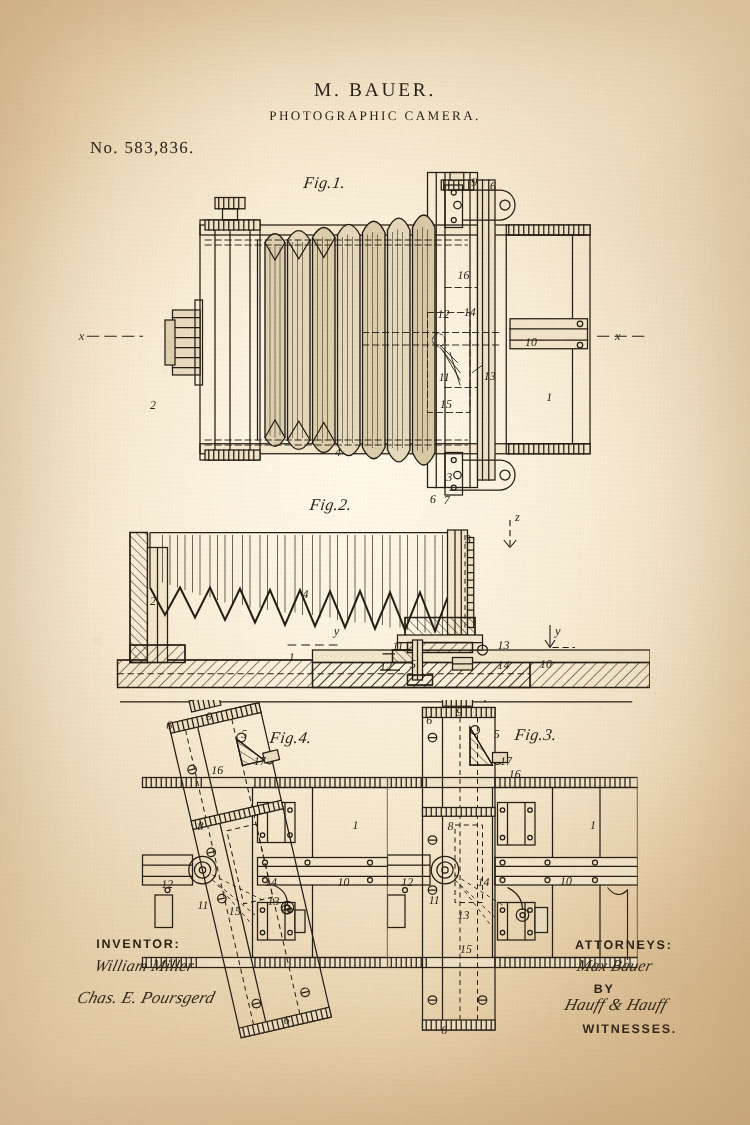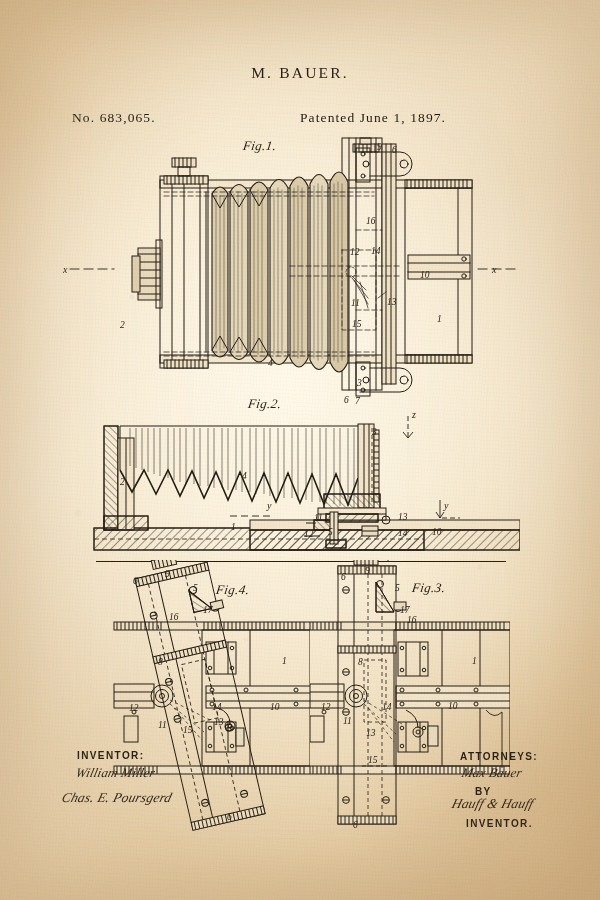--- a/index.html
+++ b/index.html
@@ -75,22 +75,22 @@
     font-family:"Liberation Serif",serif;font-style:italic;
     font-size:10px;color:#2a2218;
   }
 </style>
 </head>
 <body>
 
 <div id="sheet">
 
   <div class="t hdr-name" style="left:0;top:64px;width:600px;text-align:center;">M. BAUER.</div>
-  <div class="t hdr-no" style="left:72px;top:110px;">No. 683,065.</div>
-  <div class="t hdr-date" style="left:300px;top:110px;">Patented June 1, 1897.</div>
+  <div class="t hdr-sub" style="left:0;top:88px;width:600px;text-align:center;">PHOTOGRAPHIC CAMERA.</div>
+  <div class="t hdr-no" style="left:72px;top:110px;">No. 583,836.</div>
 
   <div class="t figlabel" style="left:243px;top:138px;">Fig.1.</div>
 
   <svg class="ink" style="left:60px;top:130px;" width="460" height="290" viewBox="0 0 460 290">
     <g fill="none" stroke="#241d14" stroke-width="1" stroke-linecap="square">
 
       <g>
         <rect x="293" y="14" width="26" height="8" fill="#efe2c6"></rect>
         <path d="M295 14v8 M299 14v8 M303 14v8 M307 14v8 M311 14v8 M315 14v8"></path>
         <rect x="300" y="8" width="11" height="6" fill="#efe2c6"></rect>
@@ -581,17 +581,17 @@
   </div>
 
   <div class="t witness-label" style="left:77px;top:750px;">INVENTOR:</div>
   <div class="t sig" style="left:76px;top:765px;">William Miller</div>
   <div class="t sig2" style="left:62px;top:790px;">Chas. E. Poursgerd</div>
 
   <div class="t inventor-label" style="left:460px;top:751px;">ATTORNEYS:</div>
   <div class="t sig" style="left:462px;top:765px;">Max Bauer</div>
   <div class="t by-label" style="left:475px;top:786px;">BY</div>
   <div class="t sig2" style="left:452px;top:796px;">Hauff &amp; Hauff</div>
-  <div class="t attorneys-label" style="left:466px;top:818px;">INVENTOR.</div>
+  <div class="t attorneys-label" style="left:466px;top:818px;">WITNESSES.</div>
 
   <div id="grain"></div>
   <div id="vign"></div>
 </div>
 
 </body></html>

